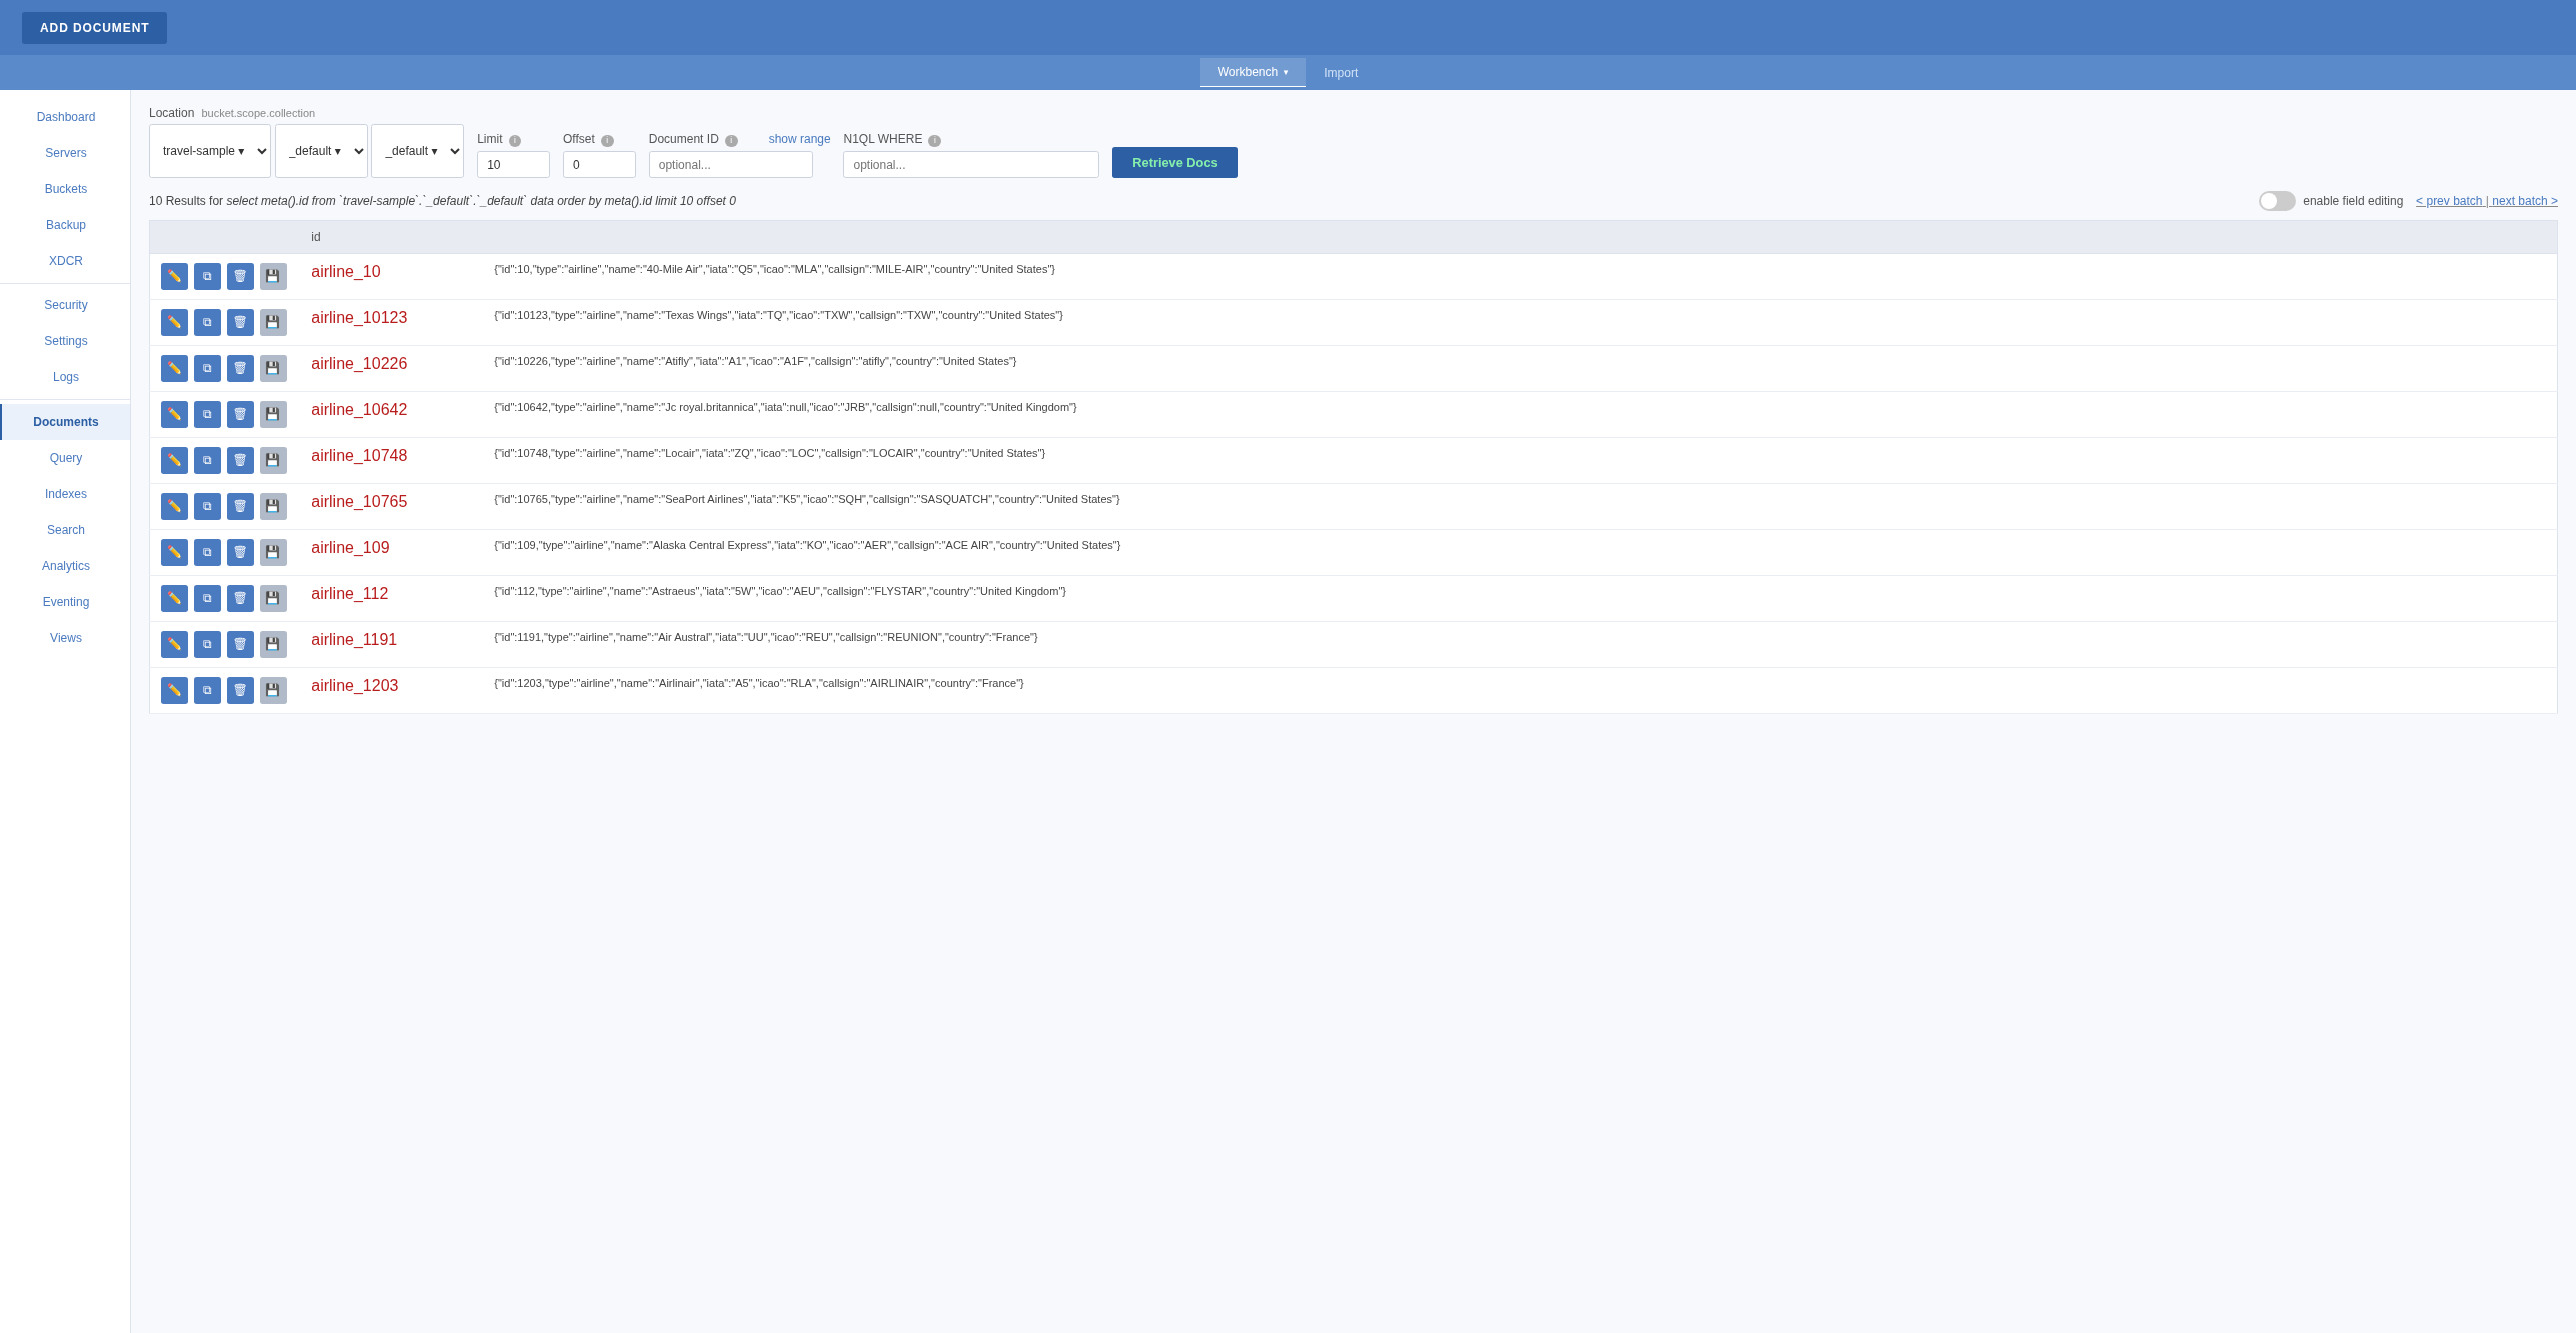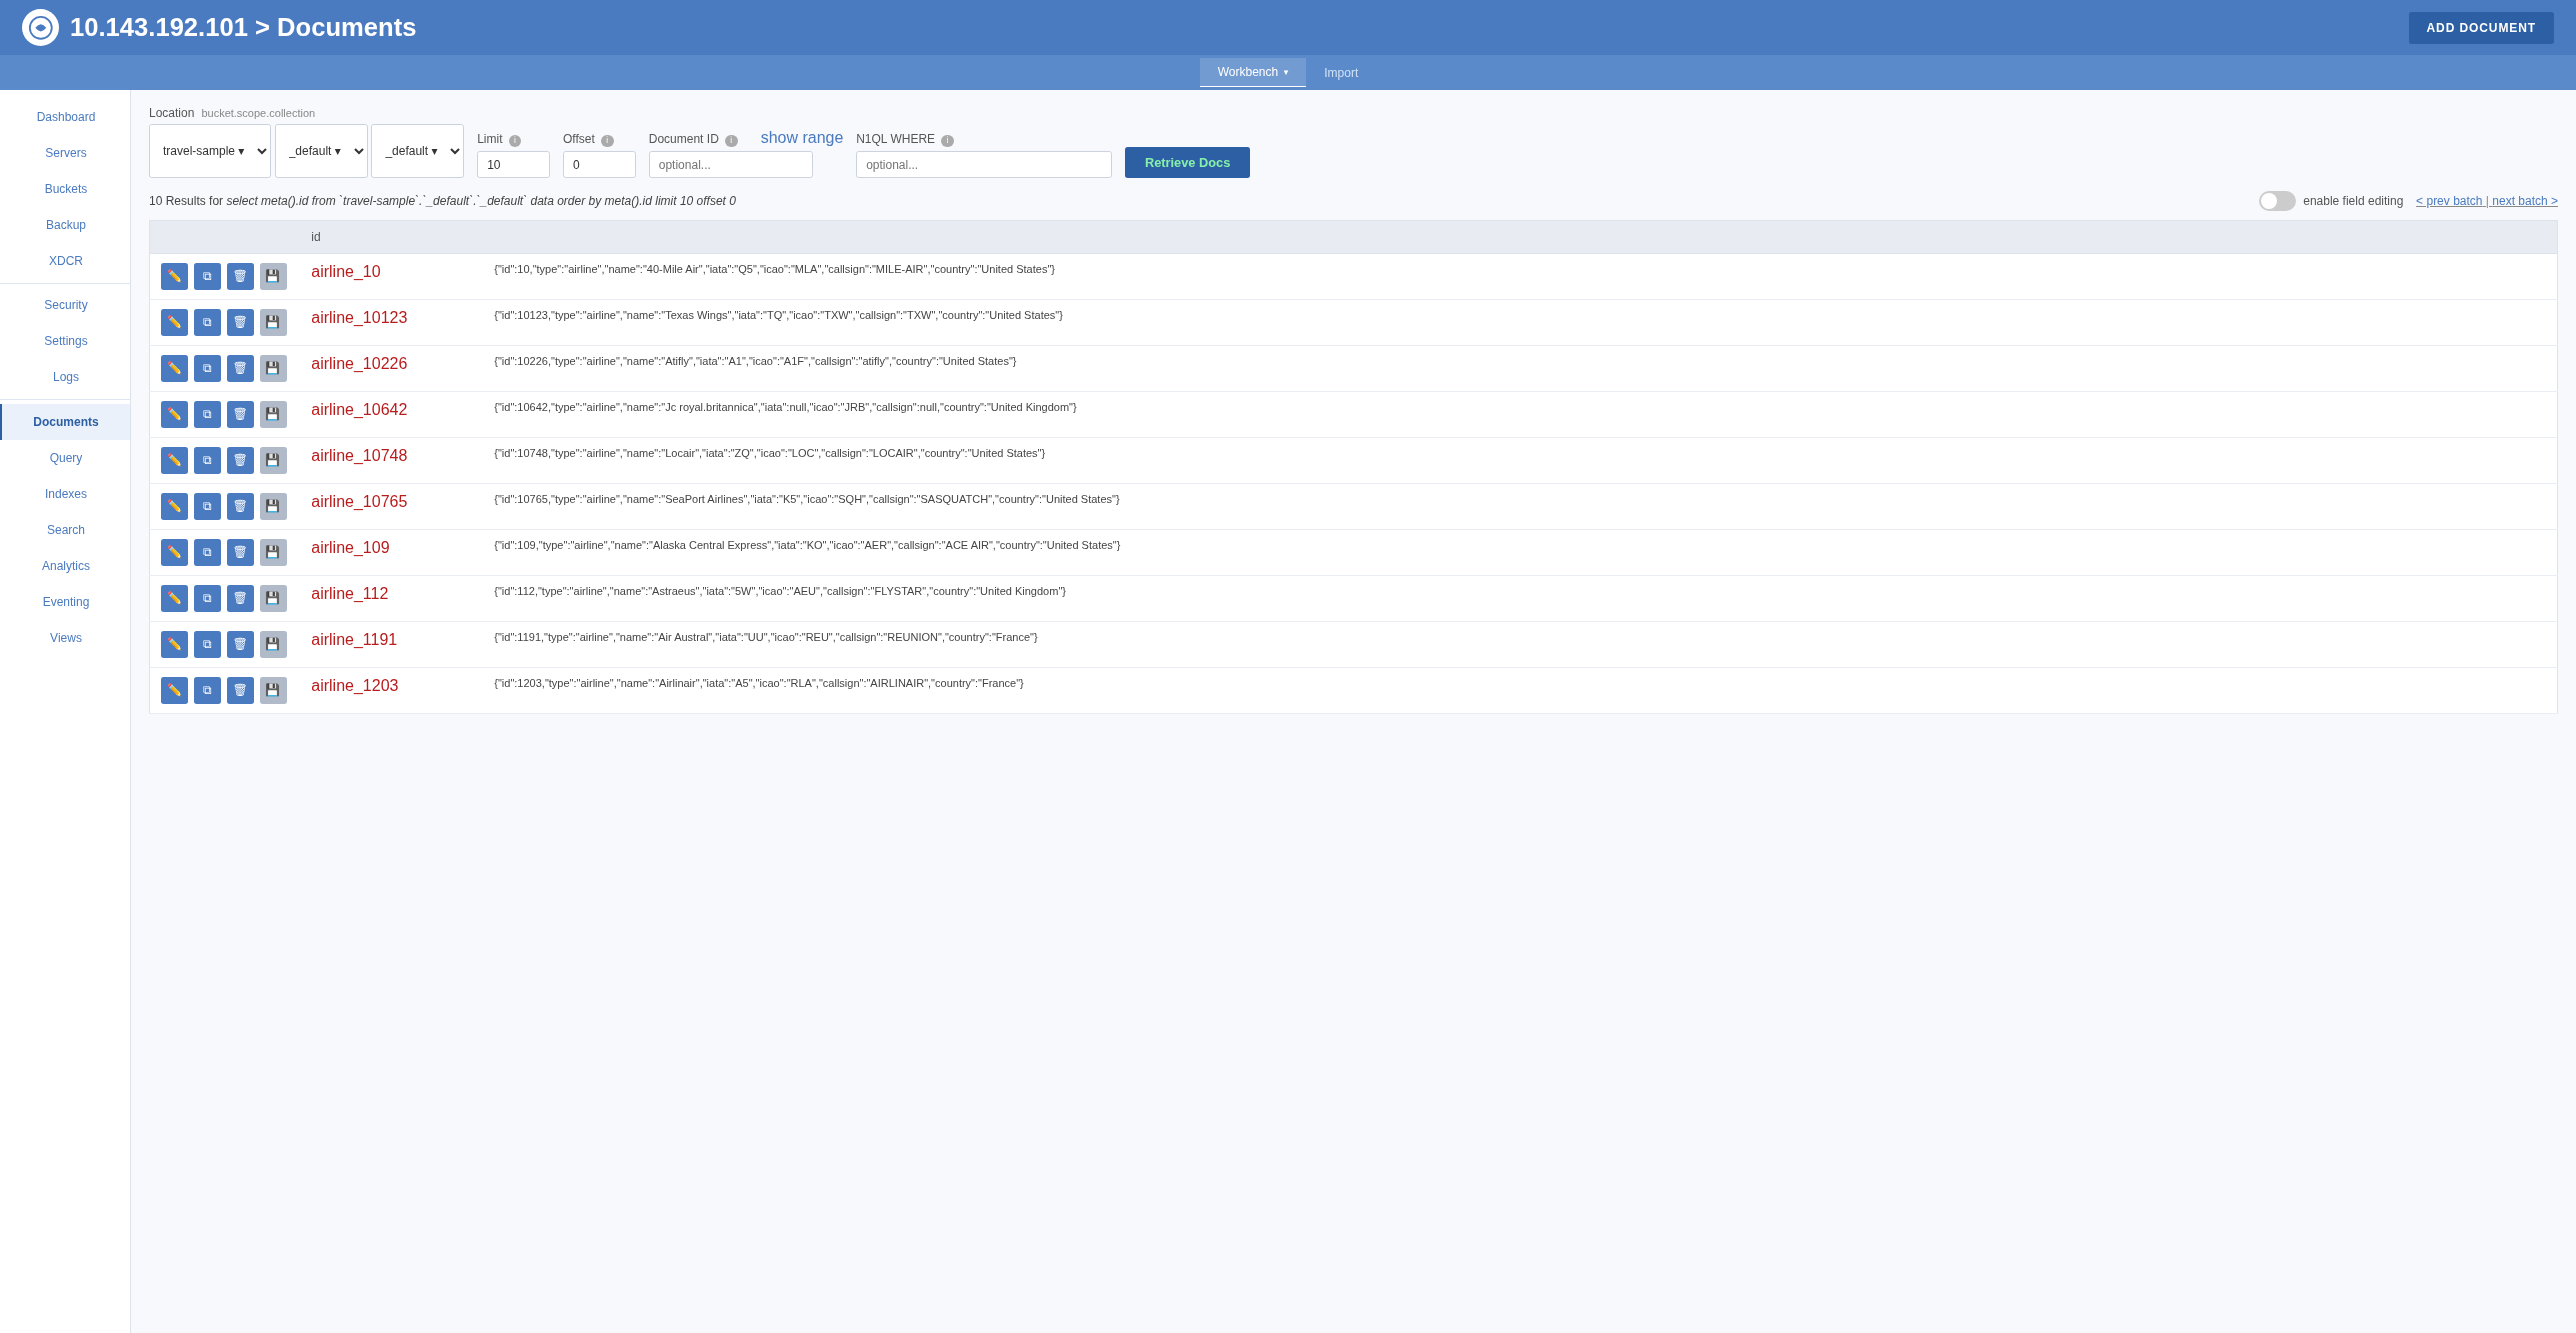--- a/index.html
+++ b/index.html
@@ -174,24 +174,24 @@
       width: 73px;
     }
     .filter-input-wide {
       width: 164px;
     }
     .filter-input-optional {
       color: #aaa;
     }
     .show-range-link {
       color: #4a7abf;
-      font-size: 16px;
+      font-size: 12px;
       cursor: pointer;
       text-decoration: none;
-      margin-left: 13px;
+      margin-left: 21px;
     }
     .retrieve-btn {
       background: #2c5fa3;
       color: #86efac;
       border: none;
       padding: 7.3px 20px;
       font-size: 12.8px;
       font-weight: bold;
       border-radius: 2.7px;
       cursor: pointer;
@@ -295,33 +295,20 @@
       font-size: 16px;
     }
     .doc-data { color: #444; font-size: 11px; word-break: break-all; }
     .id-col { width: 183px; }
     .data-col { }
   </style>
 </head>
 <body>
 
 <div class="header">
-  <div class="header-left">
-    <div class="header-logo">
-      <svg viewBox="0 0 28 28" fill="none">
-        <circle cx="14" cy="14" r="12" stroke="#4a7abf" stroke-width="2" fill="white"></circle>
-        <path d="M8 14 Q14 6 20 14 Q14 22 8 14Z" fill="#4a7abf"></path>
-      </svg>
-    </div>
-    <span class="header-title">
-      <span>10.143.192.101</span>
-      <span> &gt; </span>
-      <span>Documents</span>
-    </span>
-  </div>
   <button class="header-add-btn">ADD DOCUMENT</button>
 </div>
 
 <div class="tab-bar">
   <div class="tab-item active">
     <span>Workbench</span>
     <span class="tab-chevron">▾</span>
   </div>
   <div class="tab-item">
     <span>Import</span>

